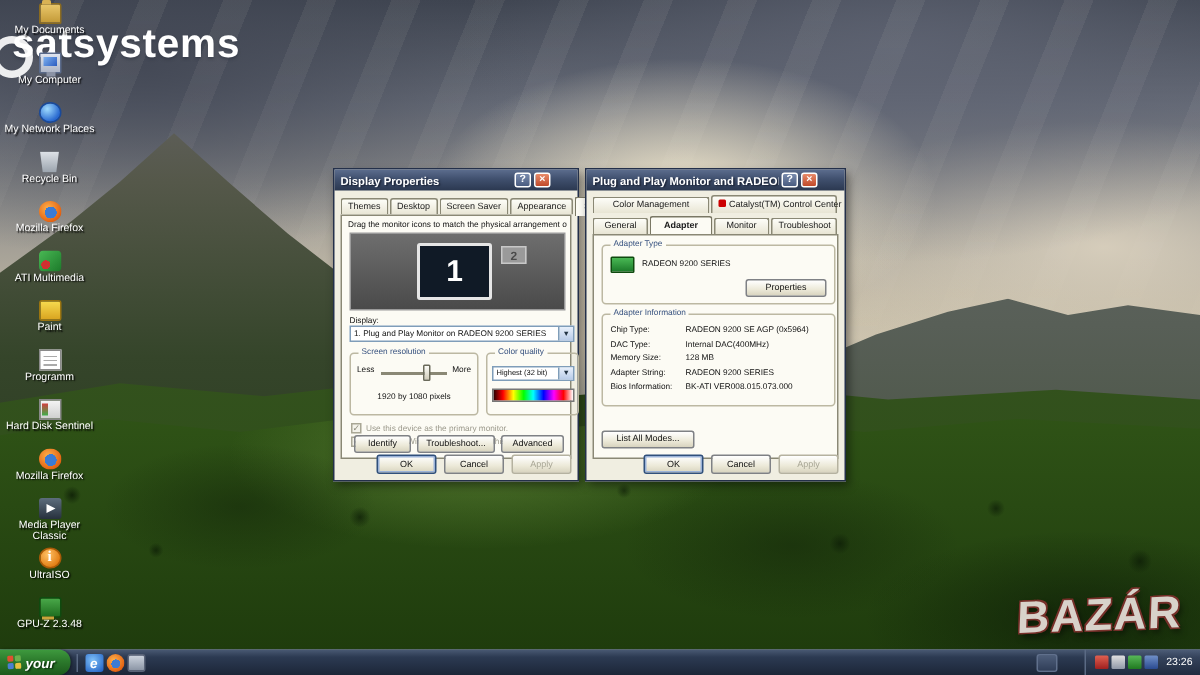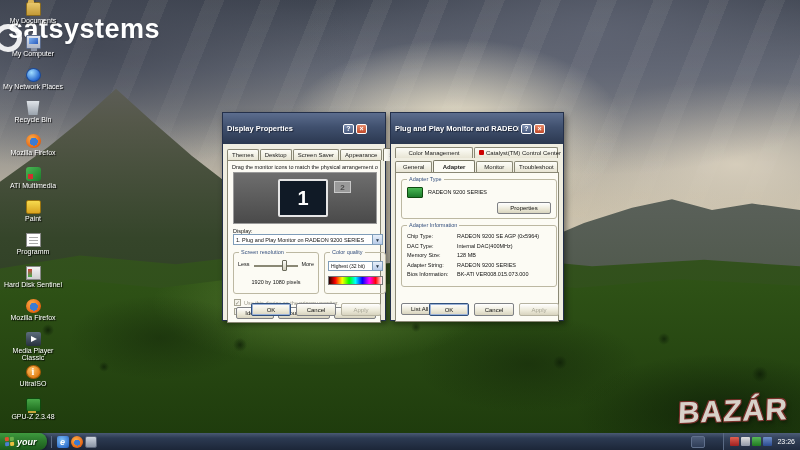--- a/index.html
+++ b/index.html
@@ -75,21 +75,21 @@
   .ic-hds::before{content:"";position:absolute;left:1px;top:2px;width:4px;bottom:2px;background:linear-gradient(#d04040,#3fae4a);}
   .ic-mpc{background:linear-gradient(#5d6d7d,#27313d);border-radius:2px;}
   .ic-mpc::before{content:"";position:absolute;left:5px;top:4px;border-left:6px solid #fff;border-top:3px solid transparent;border-bottom:3px solid transparent;}
   .ic-iso{border-radius:50%;background:radial-gradient(circle at 38% 32%,#ffc266,#e07b12 75%);border:1px solid #a85a08;}
   .ic-iso::after{content:"i";position:absolute;left:0;right:0;top:0;text-align:center;color:#fff;font-size:10px;font-weight:bold;font-family:"Liberation Serif",serif;}
   .ic-gpu{background:linear-gradient(#49a849,#1f6e1f);border-radius:2px;border:1px solid #0f4a0f;}
   .ic-gpu::before{content:"";position:absolute;left:1px;bottom:-2px;width:8px;height:2px;background:#c8a43a;}
 
   
   .dlg{position:absolute;background:#f0eee1;border:1px solid #24304a;box-shadow:2px 3px 6px rgba(0,0,0,.45);}
-  .tbar{height:31px;background:linear-gradient(180deg,#5c6d8e 0%,#40506e 45%,#2b3850 100%);
+  .tbar{height:14px;background:linear-gradient(180deg,#5c6d8e 0%,#40506e 45%,#2b3850 100%);
     display:flex;align-items:center;padding:0 18px 0 4px;cursor:default;}
   .tbar .ttl{flex:1;color:#fff;font-size:7.5px;font-weight:bold;text-shadow:1px 1px 1px #1a2234;white-space:nowrap;overflow:hidden;}
   .cap{width:11px;height:10px;margin-left:2px;border:1px solid #fff;border-radius:2px;color:#fff;font-size:7px;line-height:8px;text-align:center;font-weight:bold;cursor:pointer;}
   .cap.q{background:linear-gradient(#7a8cae,#4a5c80);}
   .cap.x{background:linear-gradient(#e88b6a,#c0492a);}
   .tabs{display:flex;align-items:flex-end;padding:3px 4px 0 4px;}
   .tab{font-size:6px;color:#1a1a1a;background:linear-gradient(#fdfdf8,#e8e5d4);border:1px solid #8a8875;border-bottom:none;
     border-radius:2px 2px 0 0;padding:2px 4px;margin-right:1px;white-space:nowrap;cursor:pointer;}
   .tab.on{background:#fcfbf4;padding:3px 5px;position:relative;top:1px;border-color:#7a7865;font-weight:bold;}
   .body{border:1px solid #8a8875;margin:0 4px;background:#fcfbf4;position:relative;}

